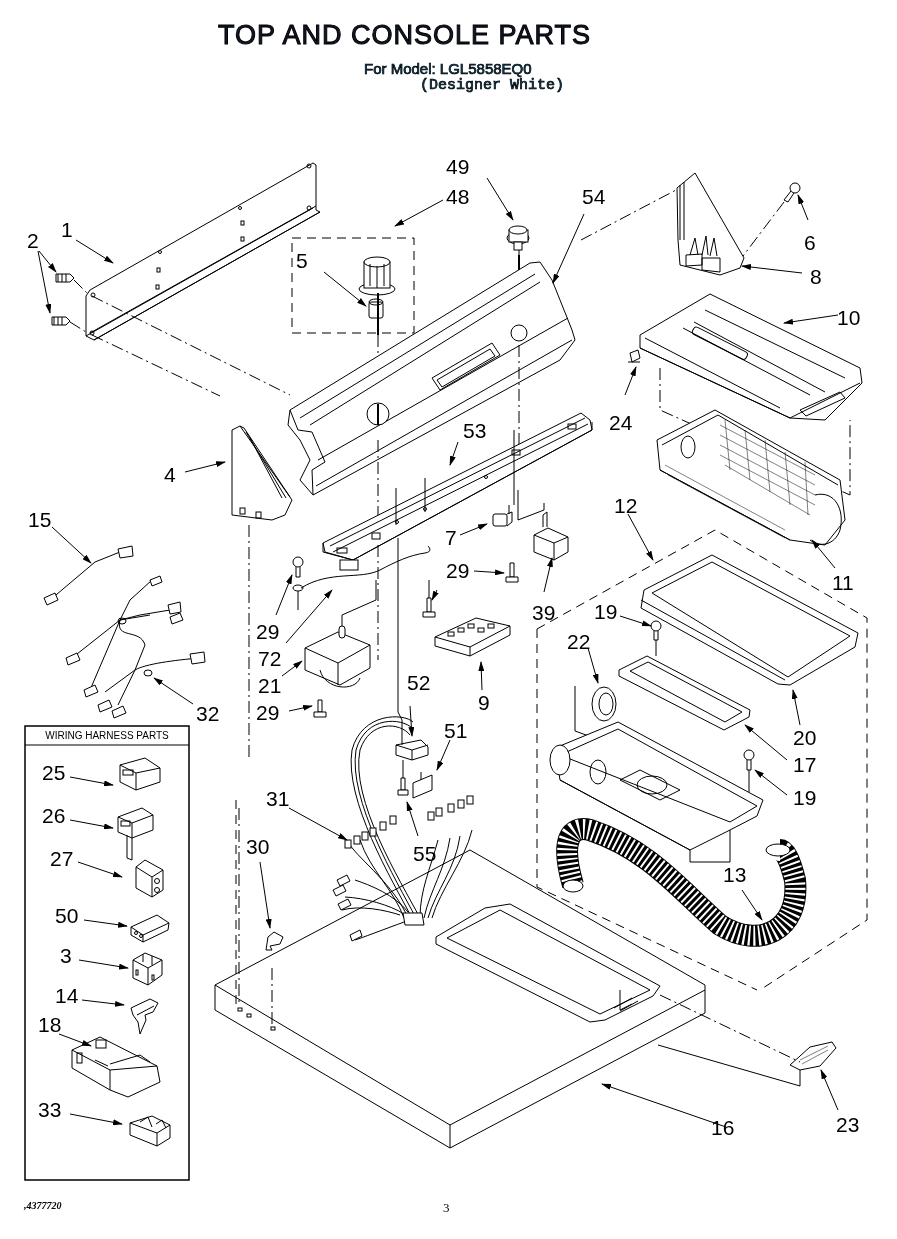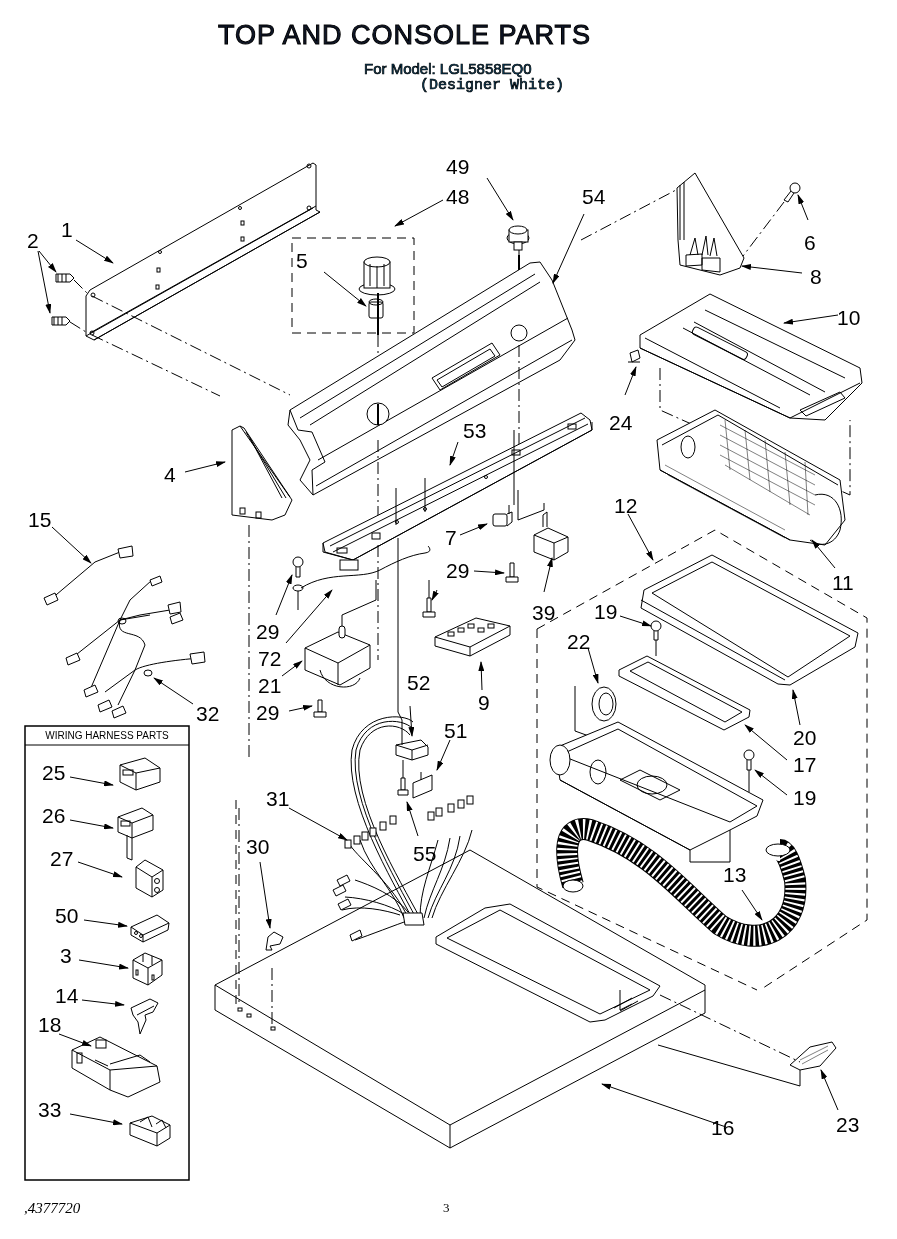--- a/index.html
+++ b/index.html
@@ -1,20 +1,20 @@
 <!DOCTYPE html>
 <html><head>
 <meta charset="utf-8">
 <style>
   html, body { margin: 0; padding: 0; background: #ffffff; }
   body { width: 897px; height: 1239px; position: relative; overflow: hidden; font-family: "Liberation Sans", sans-serif; color: #000; }
   .title { position: absolute; left: 0; width: 809px; top: 20px; text-align: center; font-size: 27px; font-weight: normal; letter-spacing: 1px; color: #0f172a; -webkit-text-stroke: 1px #000; font-family: "Liberation Sans", sans-serif; }
   .subtitle { position: absolute; left: 352px; top: 60px; font-size: 15px; font-family: "Liberation Sans", sans-serif; color: #0c4a6e; -webkit-text-stroke: 0.7px #000; line-height: 17px; margin-left: 12px; }
   .subtitle .l2 { padding-left: 56px; display: block; font-family: Liberation Mono, monospace; }
-  .footer-left { position: absolute; left: 24px; top: 1200px; font-size: 15px; font-family: "Liberation Serif", serif; font-style: italic; }
+  .footer-left { position: absolute; left: 24px; top: 1200px; font-size: 10px; font-family: "Liberation Serif", serif; font-style: italic; font-weight: bold; }
   .footer-page { position: absolute; left: 443px; top: 1200px; font-size: 13px; font-family: "Liberation Serif", serif; }
   svg#diagram { position: absolute; left: 0; top: 0; }
   .callout { font-family: "Liberation Sans", sans-serif; font-size: 21px; fill: #000; }
   .boxtitle { font-family: "Liberation Sans", sans-serif; font-size: 10px; fill: #000; }
   .ln { stroke: #000; stroke-width: 1; fill: none; }
   .lnw { stroke: #000; stroke-width: 1; fill: #fff; }
   .dash { stroke: #000; stroke-width: 1; fill: none; stroke-dasharray: 9 6; }
   .dashdot { stroke: #000; stroke-width: 1; fill: none; stroke-dasharray: 12 4 2 4; }
   .thick { stroke: #000; stroke-width: 2; fill: none; }
   .ldr { stroke: #000; stroke-width: 1; fill: none; }

